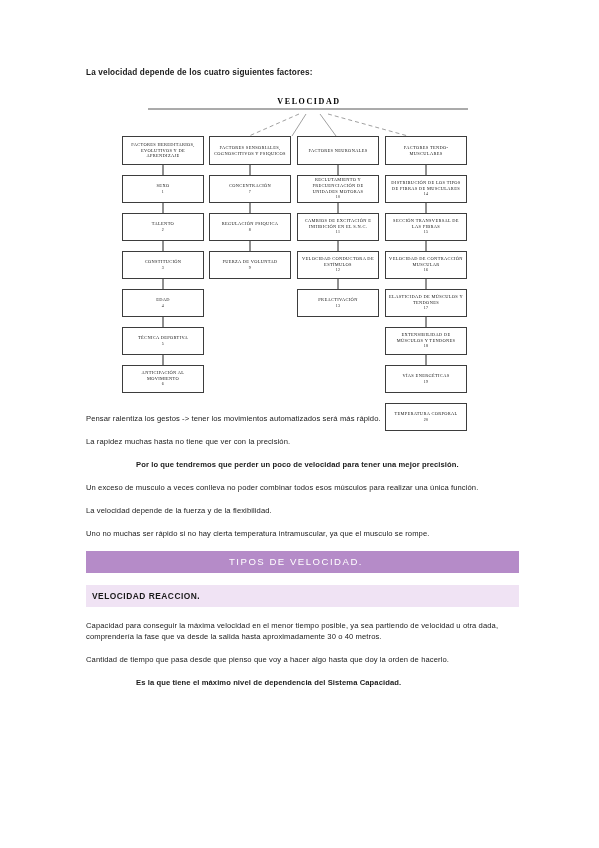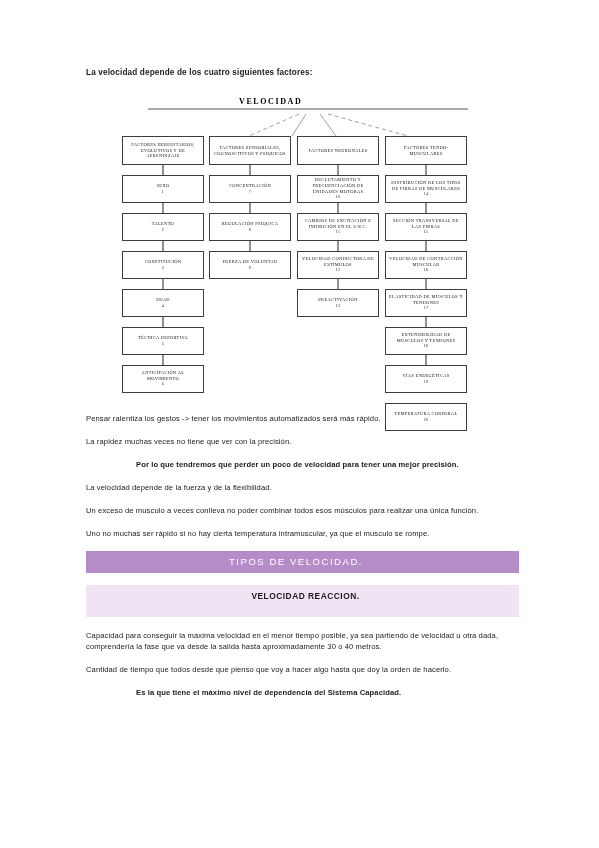--- a/index.html
+++ b/index.html
@@ -42,20 +42,21 @@
   .diagram svg {
     position: absolute;
     left: 0;
     top: 0;
   }
   .dg-title {
     position: absolute;
     left: 155px;
     top: 4px;
     width: 140px;
+    text-align: center;
     font-family: "Liberation Serif", serif;
     font-weight: bold;
     font-size: 8px;
     letter-spacing: 1.6px;
     color: #000;
   }
   .dbox {
     position: absolute;
     border: 1px solid #3d3d3d;
     box-sizing: border-box;
@@ -124,23 +125,22 @@
     letter-spacing: 1.5px;
     padding: 5px 13px 6px 0;
     margin: 6px 0 12px 0;
   }
   .banner-sub {
     background: #f0e3f4;
     color: #1a1a1a;
     font-size: 8.4px;
     font-weight: bold;
     letter-spacing: 0.5px;
-    padding: 6px 0 16px 6px;
+    padding: 6px 0 6px 6px;
     margin: 8px 0 13px 0;
-    text-align: center;
   }
 </style>
 </head>
 <body>
 
 <div class="page">
 
   <p class="intro-heading">La velocidad depende de los cuatro siguientes factores:</p>
 
   <div class="diagram">
@@ -270,37 +270,37 @@
       <span class="lbl">VÍAS ENERGÉTICAS</span>
       <span class="num">19</span>
     </div>
     <div class="dbox" style="left:301px; top:310px; width:82px; height:28px;">
       <span class="lbl">TEMPERATURA CORPORAL</span>
       <span class="num">20</span>
     </div>
   </div>
 
   <p class="para" style="">Pensar ralentiza los gestos -&gt; tener los movimientos automatizados será más rápido.</p>
-  <p class="para">La rapidez muchas veces no tiene que ver con la precisión.</p>
+  <p class="para">La rapidez muchas hasta no tiene que ver con la precisión.</p>
 
   <div class="bullet-row">
     <span class="bullet-glyph"><span class="b-top"></span><span class="b-bot"></span></span>
     <span class="bullet-text">Por lo que tendremos que perder un poco de velocidad para tener una mejor precisión.</span>
   </div>
 
+  <p class="para">Un exceso de musculo a veces conlleva no poder combinar todos esos músculos para realizar una única función.</p>
   <p class="para">La velocidad depende de la fuerza y de la flexibilidad.</p>
-  <p class="para">Un exceso de musculo a veces conlleva no poder combinar todos esos músculos para realizar una única función.</p>
 
 
   <p class="para">Uno no muchas ser rápido si no hay cierta temperatura intramuscular, ya que el musculo se rompe.</p>
 
   <div class="banner-main">TIPOS DE VELOCIDAD.</div>
   <div class="banner-sub">VELOCIDAD REACCION.</div>
 
   <p class="para">Capacidad para conseguir la máxima velocidad en el menor tiempo posible, ya sea partiendo de velocidad u otra dada, comprendería la fase que va desde la salida hasta aproximadamente 30 o 40 metros.</p>
-  <p class="para">Cantidad de tiempo que todos desde que pienso que voy a hacer algo hasta que doy la orden de hacerlo.</p>
+  <p class="para">Cantidad de tiempo que pasa desde que pienso que voy a hacer algo hasta que doy la orden de hacerlo.</p>
 
   <div class="bullet-row">
     <span class="bullet-glyph"><span class="b-top"></span><span class="b-bot"></span></span>
     <span class="bullet-text">Es la que tiene el máximo nivel de dependencia del Sistema Capacidad.</span>
   </div>
 
 </div>
 
 </body></html>

